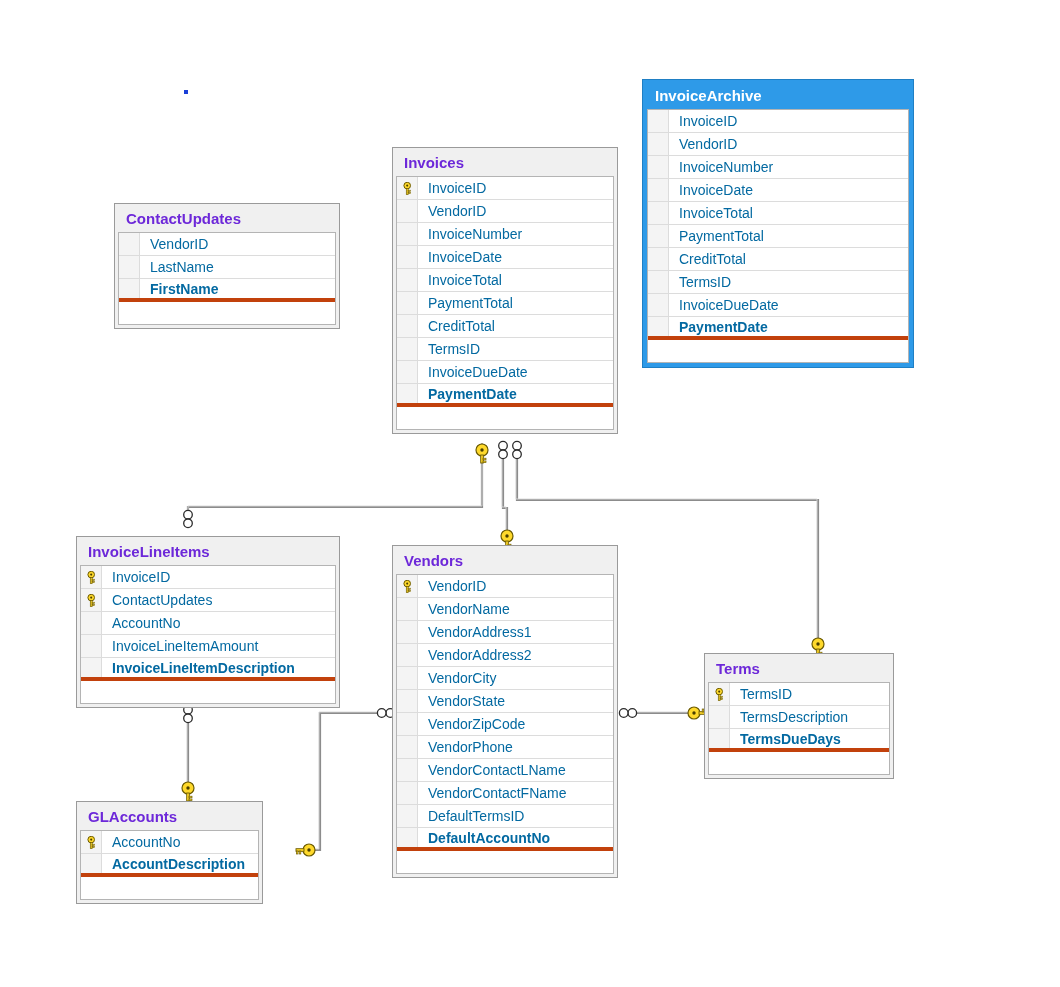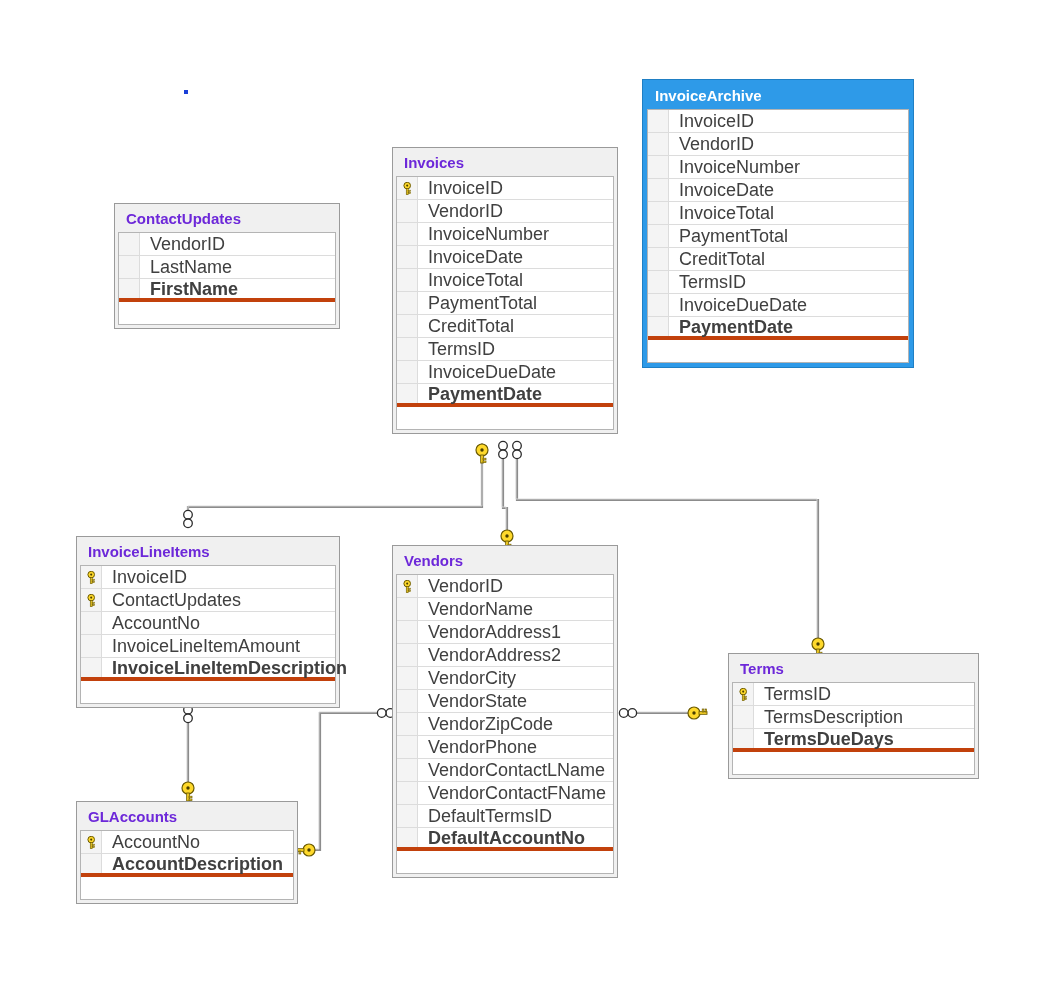--- a/index.html
+++ b/index.html
@@ -68,22 +68,22 @@
     min-width: 21px;
     height: 100%;
     background: #f4f4f4;
     border-right: 1px solid #dcdcdc;
     box-sizing: border-box;
     display: flex;
     align-items: center;
     justify-content: center;
   }
   .tbl .colname {
-    font-size: 18px;
-    color: #404040;
+    font-size: 14px;
+    color: #0369a1;
     padding-left: 10px;
     white-space: nowrap;
     line-height: 14px;
   }
   .tbl .filler {
     height: 23px;
     background: #ffffff;
     border: 1px solid #b4b4b4;
     border-top: none;
     box-sizing: border-box;
@@ -401,21 +401,21 @@
           <div class="colname">DefaultTermsID</div>
         </div>
         <div class="row">
           <div class="gutter"></div>
           <div class="colname">DefaultAccountNo</div>
         </div>
       </div>
     <div class="filler"></div>
   </div>
 
-  <div class="tbl" id="tbl-5" style="left:704px; top:653px; width:251px;margin-left:24px;">
+  <div class="tbl" id="tbl-5" style="left:704px; top:653px; width:190px;">
     <div class="hdr">Terms</div>
     <div class="grid">
         <div class="row">
           <div class="gutter">
             <svg class="keyglyph" viewBox="0 0 11 13" xmlns="http://www.w3.org/2000/svg">
               <circle cx="5.2" cy="3.6" r="3.3" fill="#ffd92b" stroke="#6b5a00" stroke-width="1"></circle>
               <circle cx="5.2" cy="3.6" r="1.05" fill="#4a3f00"></circle>
               <rect x="4.3" y="6.4" width="1.9" height="6.2" fill="#ffd92b" stroke="#6b5a00" stroke-width="0.7"></rect>
               <rect x="6.1" y="8.2" width="2.3" height="1.2" fill="#ffd92b" stroke="#6b5a00" stroke-width="0.6"></rect>
               <rect x="6.1" y="10.4" width="2.3" height="1.2" fill="#ffd92b" stroke="#6b5a00" stroke-width="0.6"></rect>
@@ -428,21 +428,21 @@
           <div class="colname">TermsDescription</div>
         </div>
         <div class="row">
           <div class="gutter"></div>
           <div class="colname">TermsDueDays</div>
         </div>
       </div>
     <div class="filler"></div>
   </div>
 
-  <div class="tbl" id="tbl-6" style="left:76px; top:801px; width:222px;">
+  <div class="tbl" id="tbl-6" style="left:76px; top:801px; width:187px;">
     <div class="hdr">GLAccounts</div>
     <div class="grid">
         <div class="row">
           <div class="gutter">
             <svg class="keyglyph" viewBox="0 0 11 13" xmlns="http://www.w3.org/2000/svg">
               <circle cx="5.2" cy="3.6" r="3.3" fill="#ffd92b" stroke="#6b5a00" stroke-width="1"></circle>
               <circle cx="5.2" cy="3.6" r="1.05" fill="#4a3f00"></circle>
               <rect x="4.3" y="6.4" width="1.9" height="6.2" fill="#ffd92b" stroke="#6b5a00" stroke-width="0.7"></rect>
               <rect x="6.1" y="8.2" width="2.3" height="1.2" fill="#ffd92b" stroke="#6b5a00" stroke-width="0.6"></rect>
               <rect x="6.1" y="10.4" width="2.3" height="1.2" fill="#ffd92b" stroke="#6b5a00" stroke-width="0.6"></rect>

